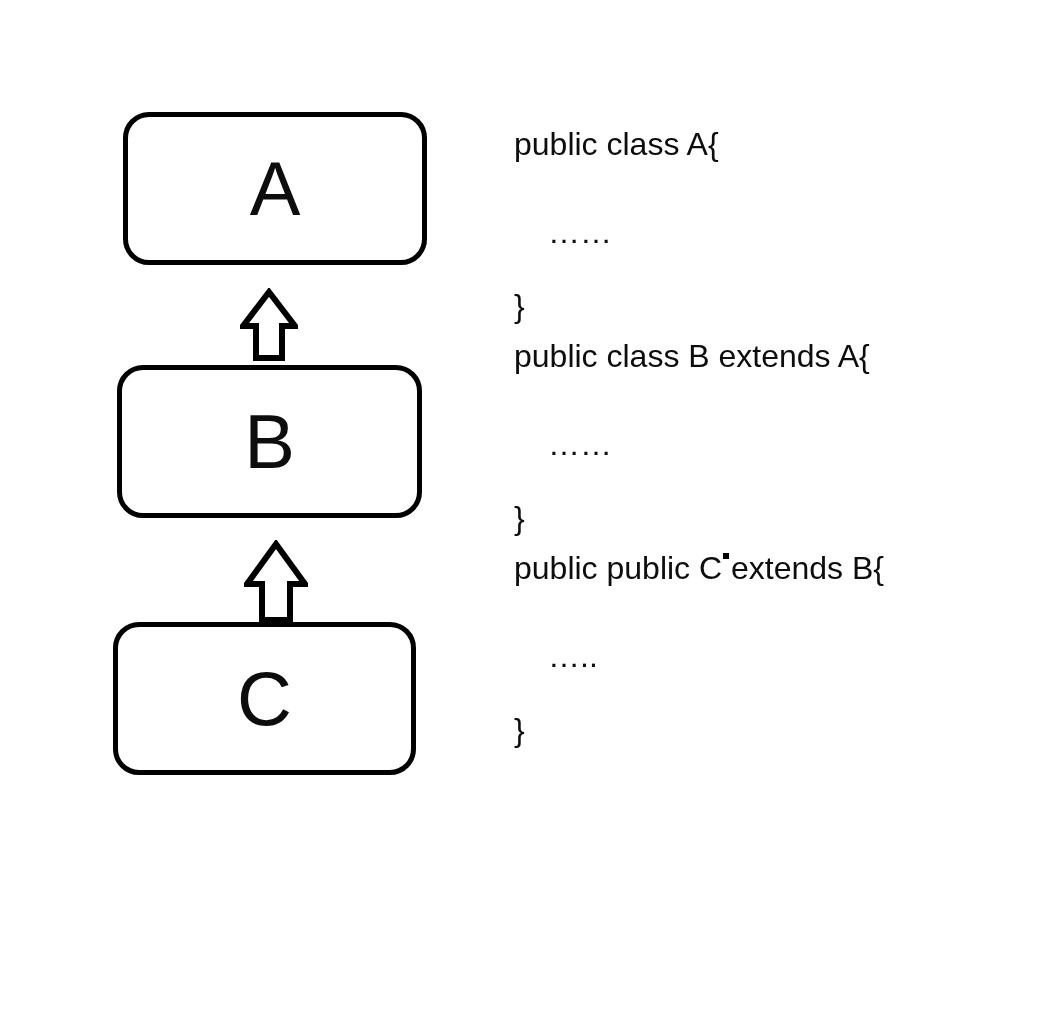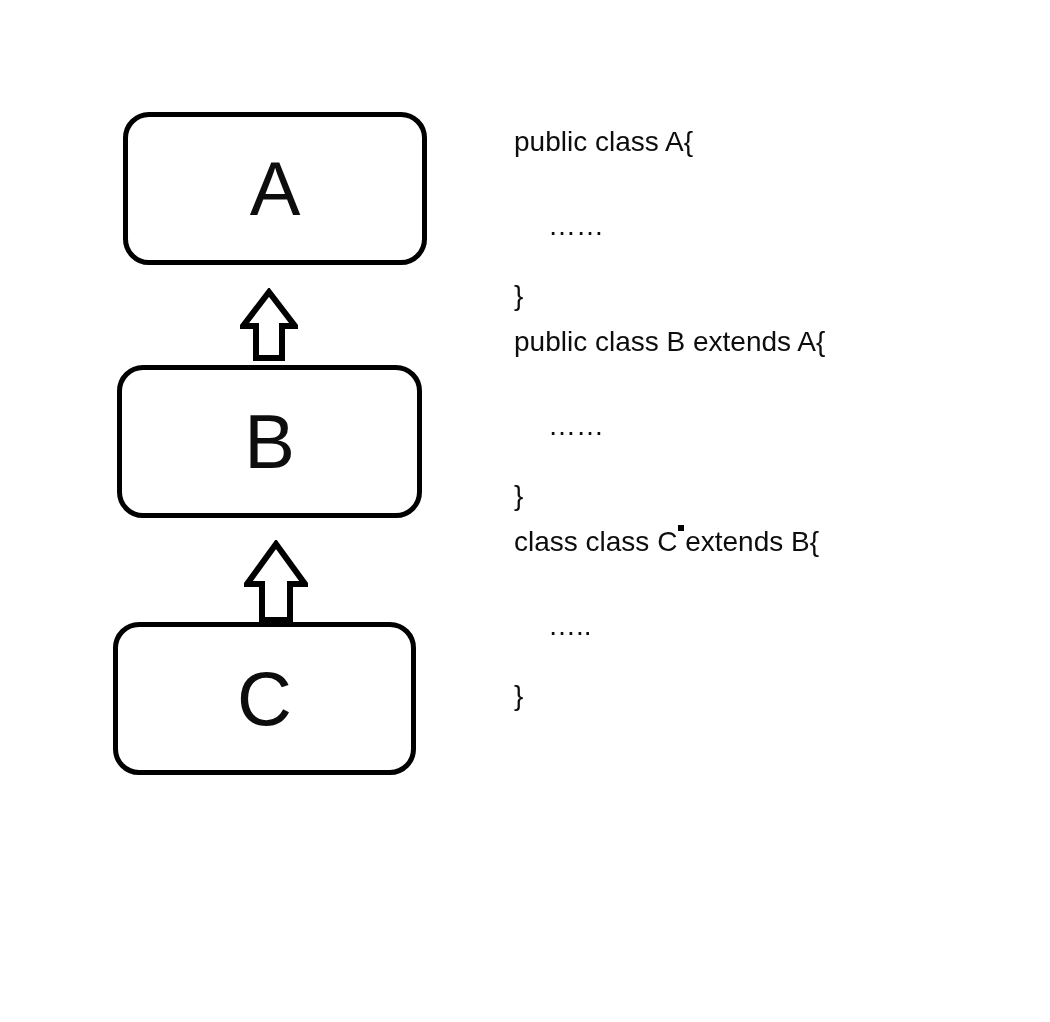--- a/index.html
+++ b/index.html
@@ -58,21 +58,21 @@
     position: absolute;
     left: 514px;
     top: 128px;
     width: 480px;
   }
   .code-block {
     margin: 0 0 18px 0;
   }
   .code-line {
     font-family: "Liberation Sans", sans-serif;
-    font-size: 28px;
+    font-size: 32px;
     font-weight: 400;
     line-height: 1;
     color: #0d0d0d;
     white-space: pre;
     margin: 0;
   }
   .code-line.signature { padding-bottom: 56px; }
   .code-line.body      { padding-left: 34px; padding-bottom: 42px; }
   .code-line.closing   { padding-bottom: 0; }
 
@@ -130,19 +130,19 @@
       <div class="code-line closing">}</div>
     </div>
 
     <div class="code-block">
       <div class="code-line signature">public class B extends A{</div>
       <div class="code-line body">……</div>
       <div class="code-line closing">}</div>
     </div>
 
     <div class="code-block">
-      <div class="code-line signature"><span>class class C</span><span class="tick-mark"></span><span> extends B{</span></div>
+      <div class="code-line signature"><span>public public C</span><span class="tick-mark"></span><span> extends B{</span></div>
       <div class="code-line body">…..</div>
       <div class="code-line closing">}</div>
     </div>
 
   </div>
 </div>
 
 </body></html>

